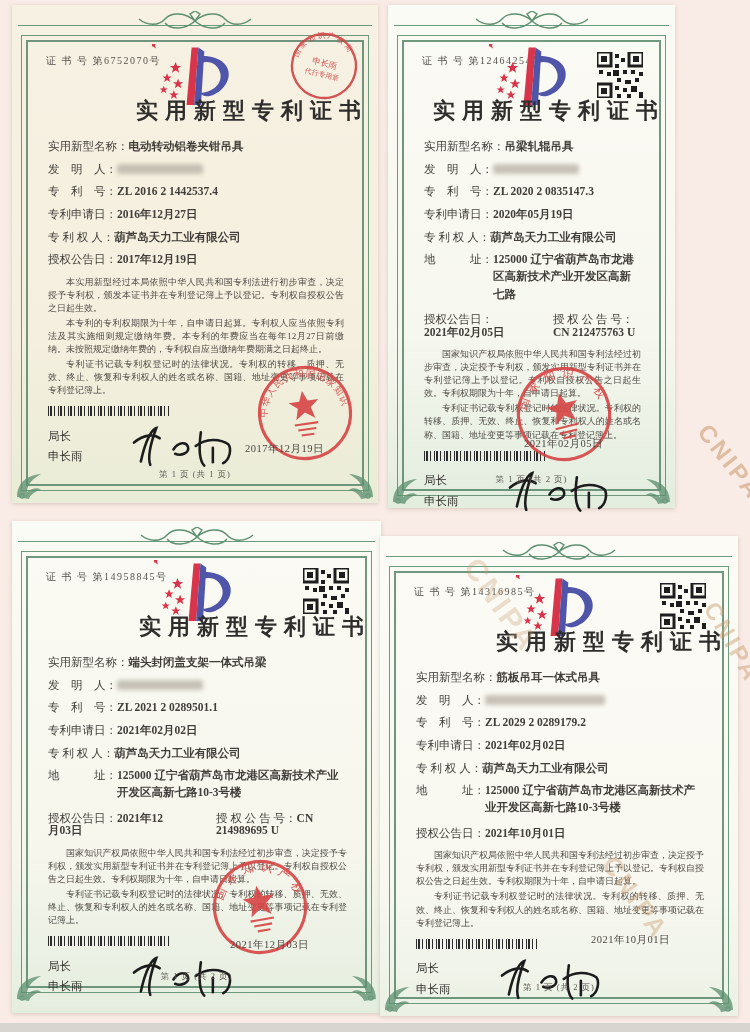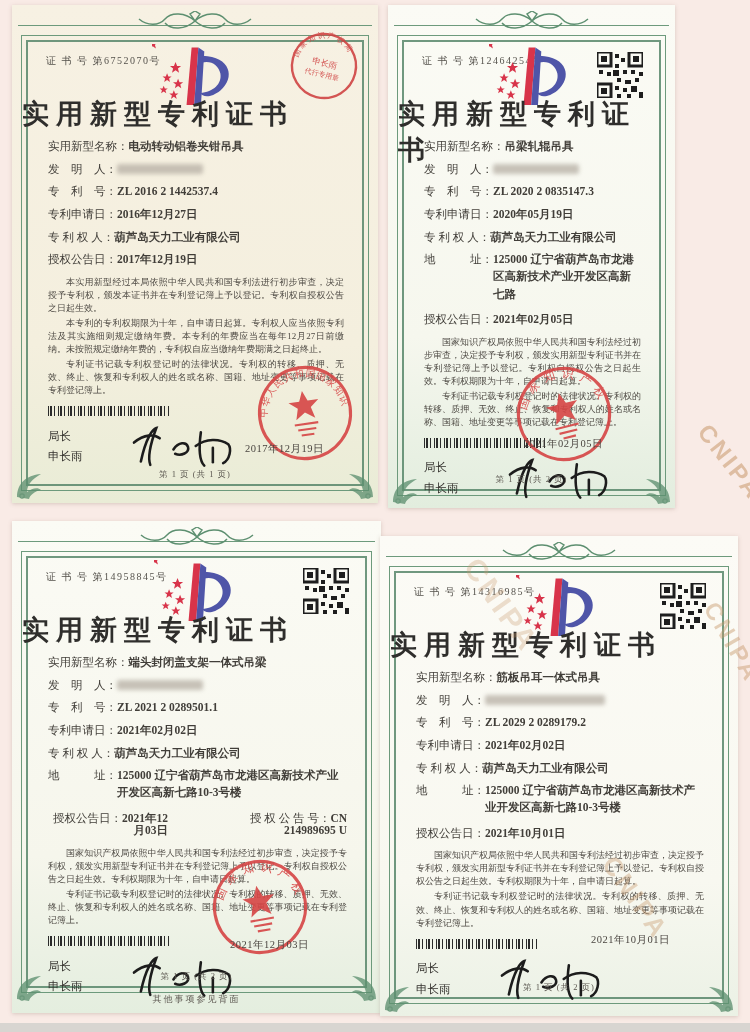--- a/index.html
+++ b/index.html
@@ -21,31 +21,31 @@
   .c3 .frame{bottom:20px;}
   .frame::before{content:"";position:absolute;inset:4px;border:2px solid #57866a;opacity:.85;pointer-events:none;}
   .cornerflour{position:absolute;width:30px;height:30px;opacity:.9;}
   .cf-bl{left:-8px;bottom:-10px;}
   .cf-br{right:-8px;bottom:-10px;transform:scaleX(-1);}
 
   .certno{position:absolute;top:18px;left:24px;font-size:10px;letter-spacing:1.5px;color:#55524c;}
   .logo{position:absolute;top:8px;left:50%;transform:translateX(-50%);}
   .qr{position:absolute;top:16px;right:22px;width:46px;height:46px;}
   .stamp{position:absolute;top:-6px;right:8px;width:72px;height:72px;transform:rotate(14deg);opacity:.88;}
-  .title{position:absolute;top:60px;left:0;width:100%;margin:0;text-align:left;
-         font-size:27px;font-weight:700;letter-spacing:7px;color:#2f2e2c;}
+  .title{position:absolute;top:60px;left:0;width:100%;margin:0;text-align:right;
+         font-size:22px;font-weight:700;letter-spacing:7px;color:#2f2e2c;}
   .content{position:absolute;top:104px;left:26px;right:24px;}
   .row{display:flex;align-items:flex-start;margin-bottom:10px;font-size:11.5px;line-height:1.1;}
   .row .lbl{white-space:pre;color:#413e39;}
   .row .val{color:#413e39;font-weight:bold;}
   .row .val.addr{max-width:252px;line-height:1.5;margin-top:-2px;}
   .blurbar{display:inline-block;width:86px;height:10px;margin-top:1px;border-radius:2px;
            background:#b6afa4;filter:blur(2px);opacity:.75;}
   .c4 .blurbar{width:120px;}
-  .grantpair{display:flex;gap:48px;text-align:right;}
+  .grantpair{display:flex;gap:48px;}
   .bodytext{margin-top:6px;font-size:9px;line-height:1.45;color:#4e4a44;text-align:justify;}
   .bodytext p{margin:0 0 2px 0;text-indent:2em;}
   .barcode{margin-top:9px;width:122px;height:10px;
            background:repeating-linear-gradient(90deg,#2b2b2b 0 1px,transparent 1px 2px,#2b2b2b 2px 4px,transparent 4px 6px,#2b2b2b 6px 7px,transparent 7px 10px);}
   .sigrow{display:flex;align-items:center;margin-top:6px;}
   .director{font-size:11.5px;line-height:1.8;color:#33312d;}
   .signature{margin-left:34px;width:130px;height:48px;}
   .seal{position:absolute;width:102px;height:102px;opacity:.9;}
   .c1 .seal{right:12px;bottom:26px;transform:rotate(-8deg);}
   .c2 .seal{right:50px;bottom:30px;transform:rotate(-14deg);}
@@ -243,20 +243,21 @@
       <div class="row">
           <span class="lbl">专 利 权 人：</span>
           <span class="val">葫芦岛天力工业有限公司</span>
         </div>
       <div class="row">
           <span class="lbl">地　　　址：</span>
           <span class="val addr">125000 辽宁省葫芦岛市龙港区高新技术产业开发区高新七路</span>
         </div>
       <div class="row grantpair">
         <span><span class="lbl">授权公告日：</span><span class="val">2021年02月05日</span></span>
+        <span><span class="lbl">授 权 公 告 号：</span><span class="val">CN 212475763 U</span></span>
       </div>
       <div class="bodytext">
         <p>国家知识产权局依照中华人民共和国专利法经过初步审查，决定授予专利权，颁发实用新型专利证书并在专利登记簿上予以登记。专利权自授权公告之日起生效。专利权期限为十年，自申请日起算。</p>
         <p>专利证书记载专利权登记时的法律状况。专利权的转移、质押、无效、终止、恢复和专利权人的姓名或名称、国籍、地址变更等事项记载在专利登记簿上。</p>
       </div>
       <div class="barcode"></div>
       <div class="sigrow">
         <div class="director">
           <div>局长</div>
           <div>申长雨</div>
@@ -353,21 +354,20 @@
     </div>
     <svg class="seal" viewBox="0 0 112 112">
       <circle cx="56" cy="56" r="50" fill="none" stroke="#d64545" stroke-width="3.4"></circle>
       <text font-size="13" fill="#d64545" letter-spacing="6"><textPath href="#def-sealarc" startOffset="12%">国家知识产权局</textPath></text>
       <use href="#def-emblem" transform="translate(56,50) scale(1.6)"></use>
       <path d="M43,70 h26 M46,76 h20 M49,82 h14" stroke="#d64545" stroke-width="2.4"></path>
     </svg>
     <div class="sealdate">2021年12月03日</div>
     <div class="pagefoot">第 1 页 (共 2 页)</div>
   </div>
-  <div class="backnote">其他事项参见背面</div>
 </div>
 
 <div class="cert c4">
   <div class="topline"></div>
   <svg class="garland" width="140" height="20" viewBox="0 0 140 20">
       <use href="#def-garland"></use>
     </svg>
   <div class="frame">
     <svg class="cornerflour cf-bl" viewBox="0 0 30 30">
         <use href="#def-cornerflour"></use>

